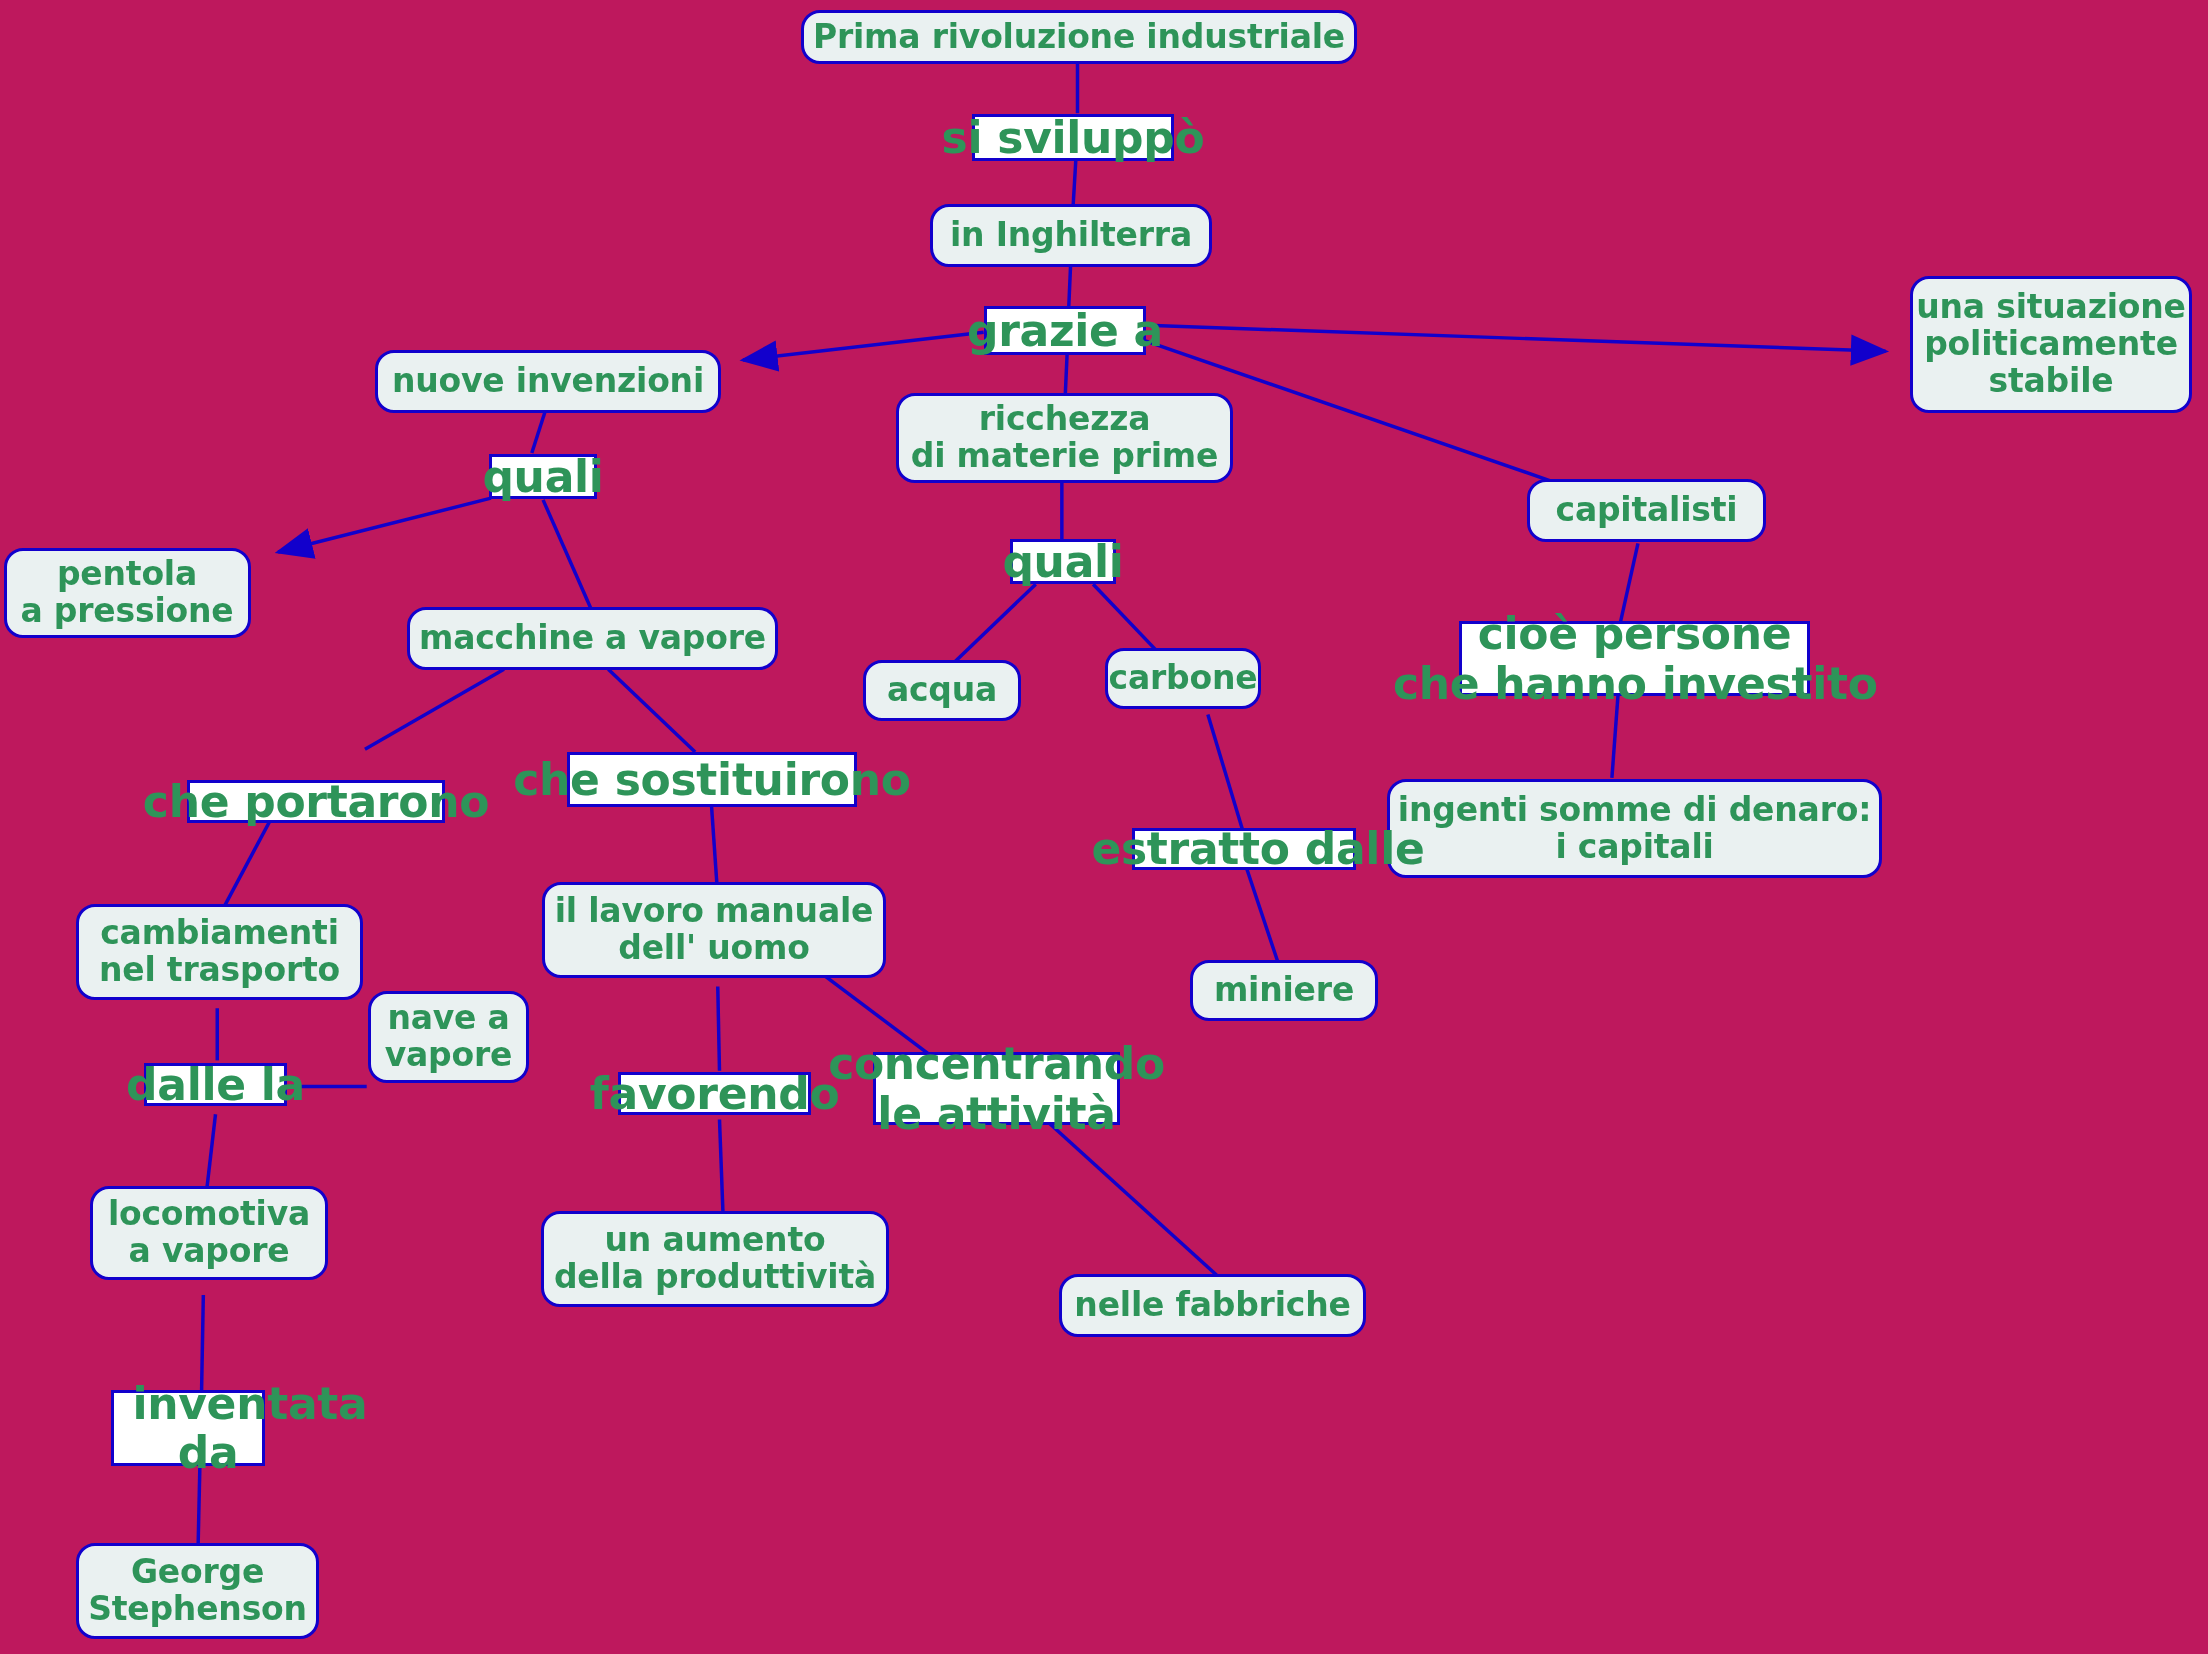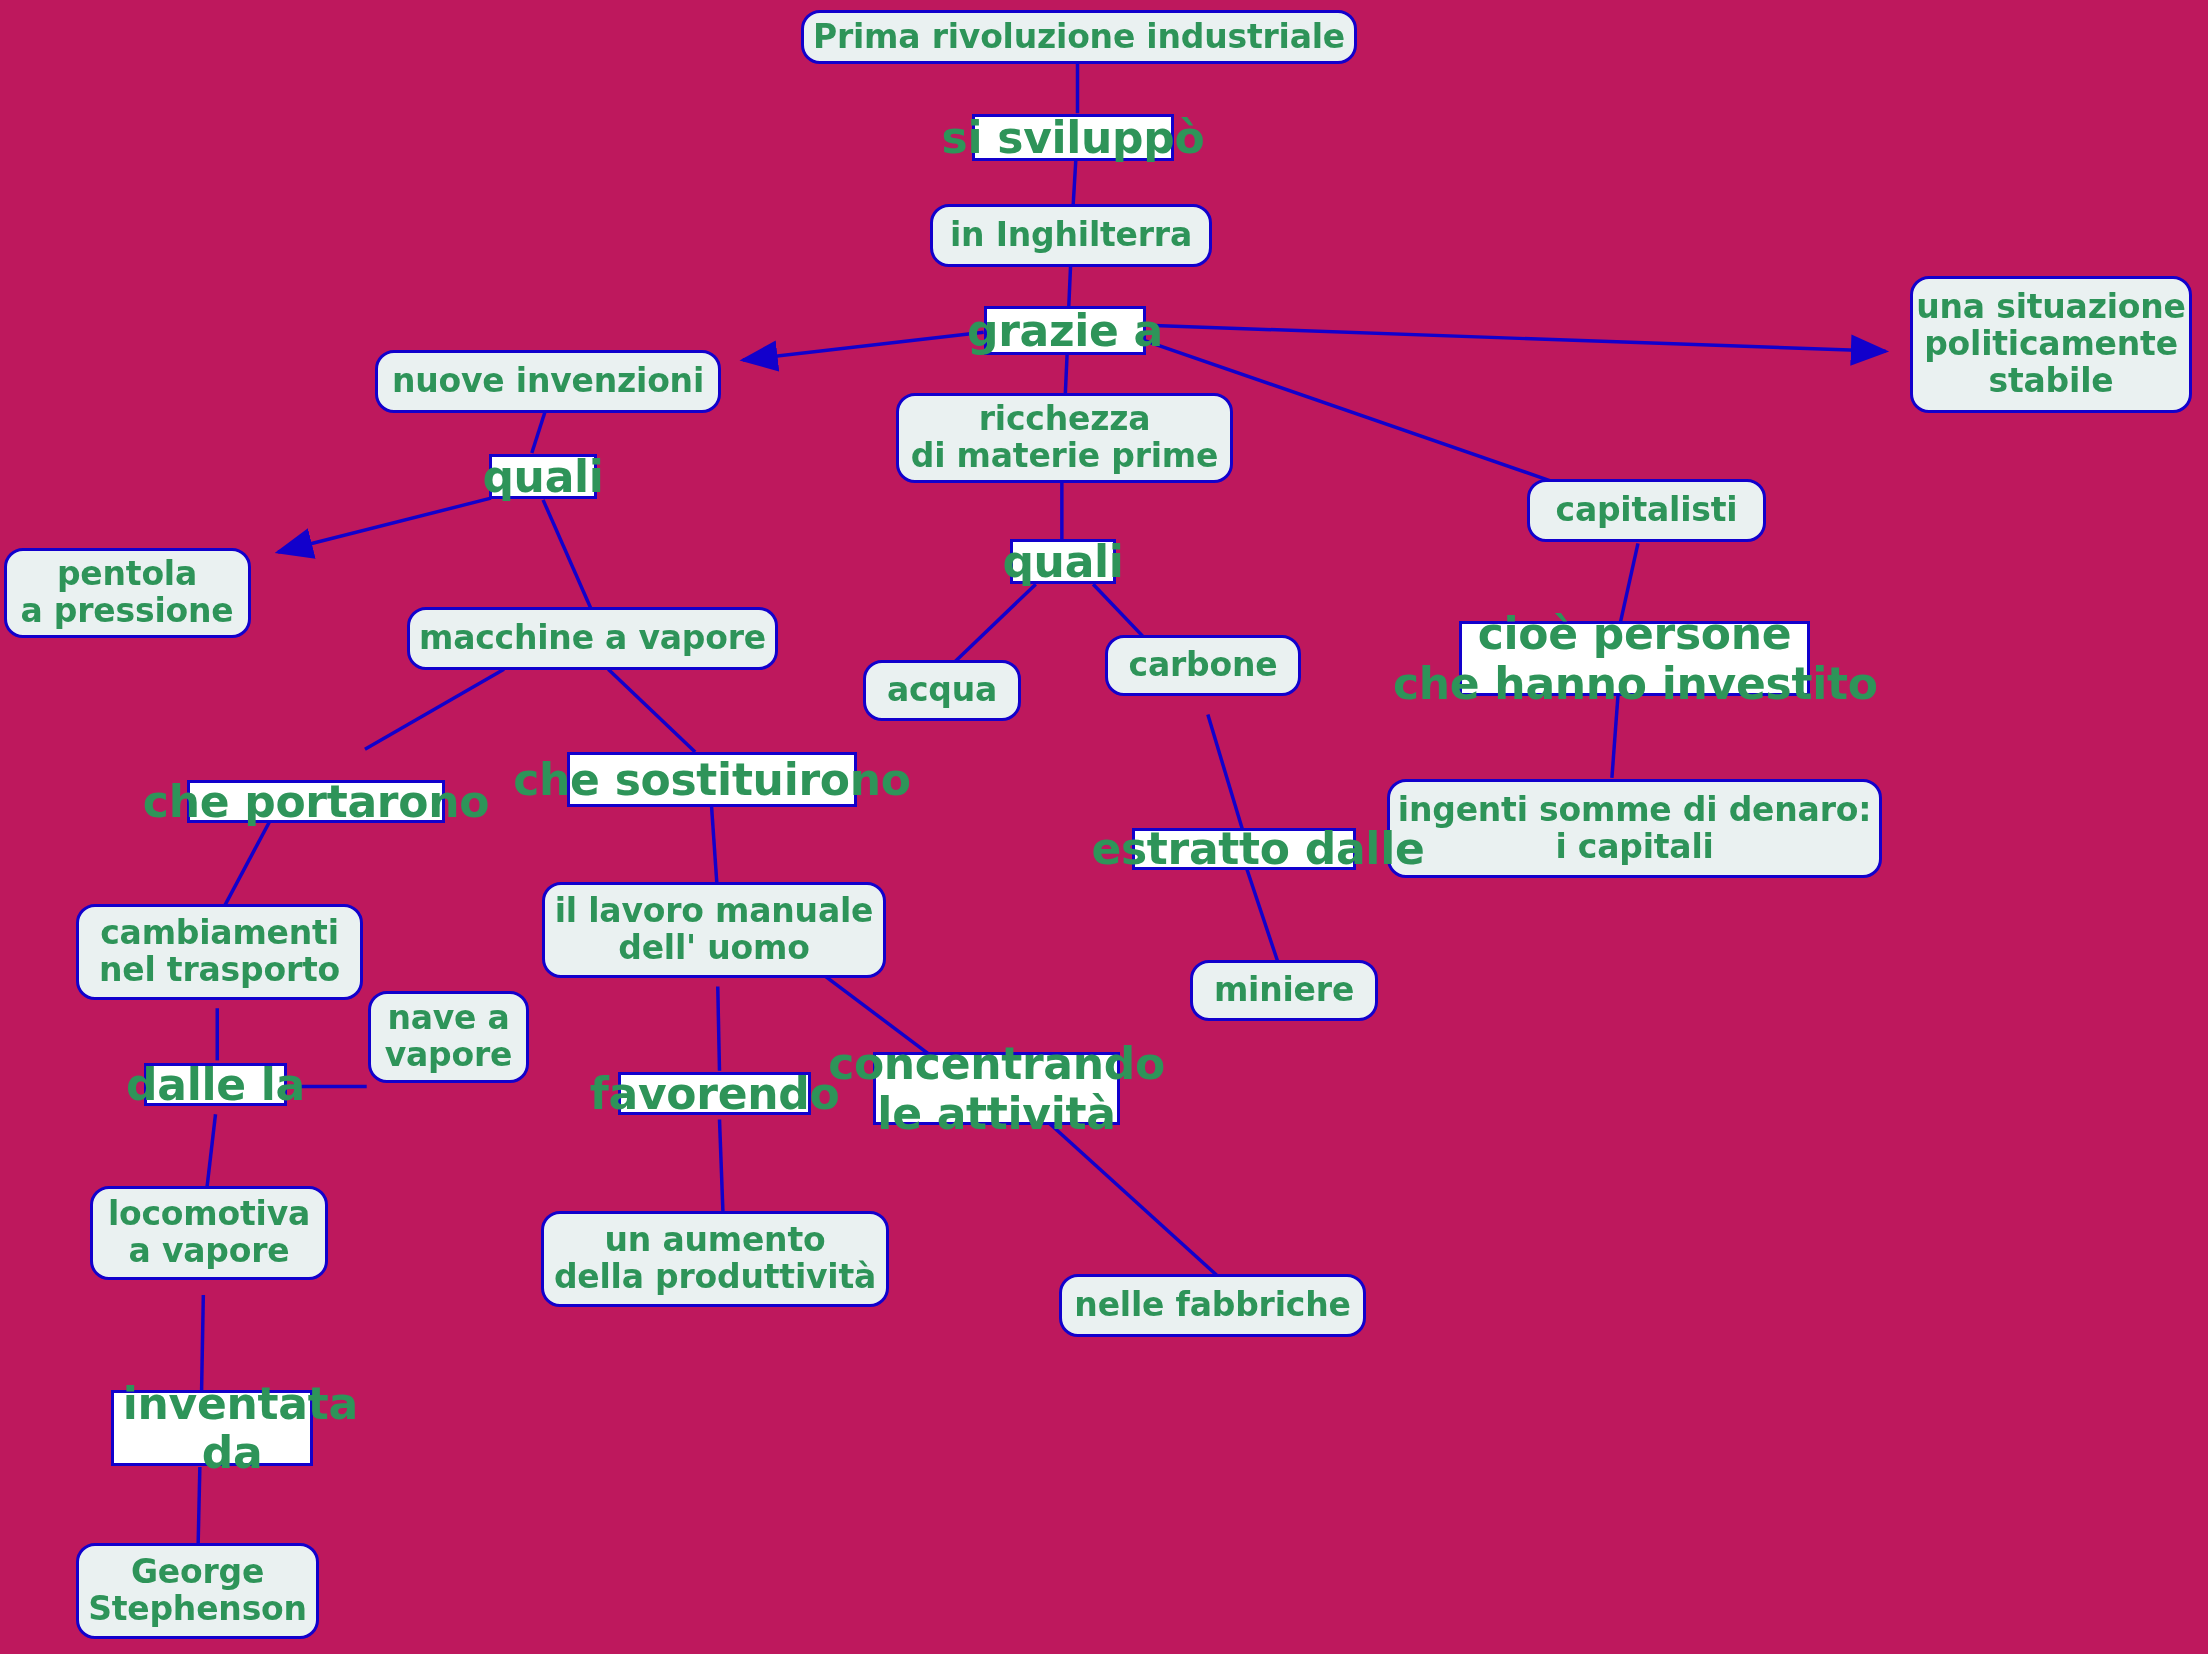--- a/index.html
+++ b/index.html
@@ -165,21 +165,21 @@
   </div>
 
   <div class="node concept" style="left:407px; top:607px; width:371px; height:63px;">
     <span>macchine a vapore</span>
   </div>
 
   <div class="node concept" style="left:863px; top:660px; width:158px; height:61px;">
     <span>acqua</span>
   </div>
 
-  <div class="node concept" style="left:1105px; top:635px; width:196px; height:61px;">
+  <div class="node concept" style="left:1105px; top:648px; width:156px; height:61px;">
     <span>carbone</span>
   </div>
 
   <div class="node concept" style="left:1387px; top:779px; width:495px; height:99px;">
     <span>ingenti somme di denaro:
 i capitali</span>
   </div>
 
   <div class="node concept" style="left:76px; top:904px; width:287px; height:96px;">
     <span>cambiamenti
@@ -258,19 +258,19 @@
 
   <div class="node link-box" style="left:618px; top:1072px; width:193px; height:43px;">
     <span>favorendo</span>
   </div>
 
   <div class="node link-box" style="left:873px; top:1052px; width:247px; height:73px;">
     <span>concentrando
 le attività</span>
   </div>
 
-  <div class="node link-box" style="left:111px; top:1390px; width:202px; height:76px;padding-left:40px;">
+  <div class="node link-box" style="left:111px; top:1390px; width:154px; height:76px;padding-left:40px;">
     <span>inventata
 da</span>
   </div>
 
 </div>
 
 
 </body></html>

